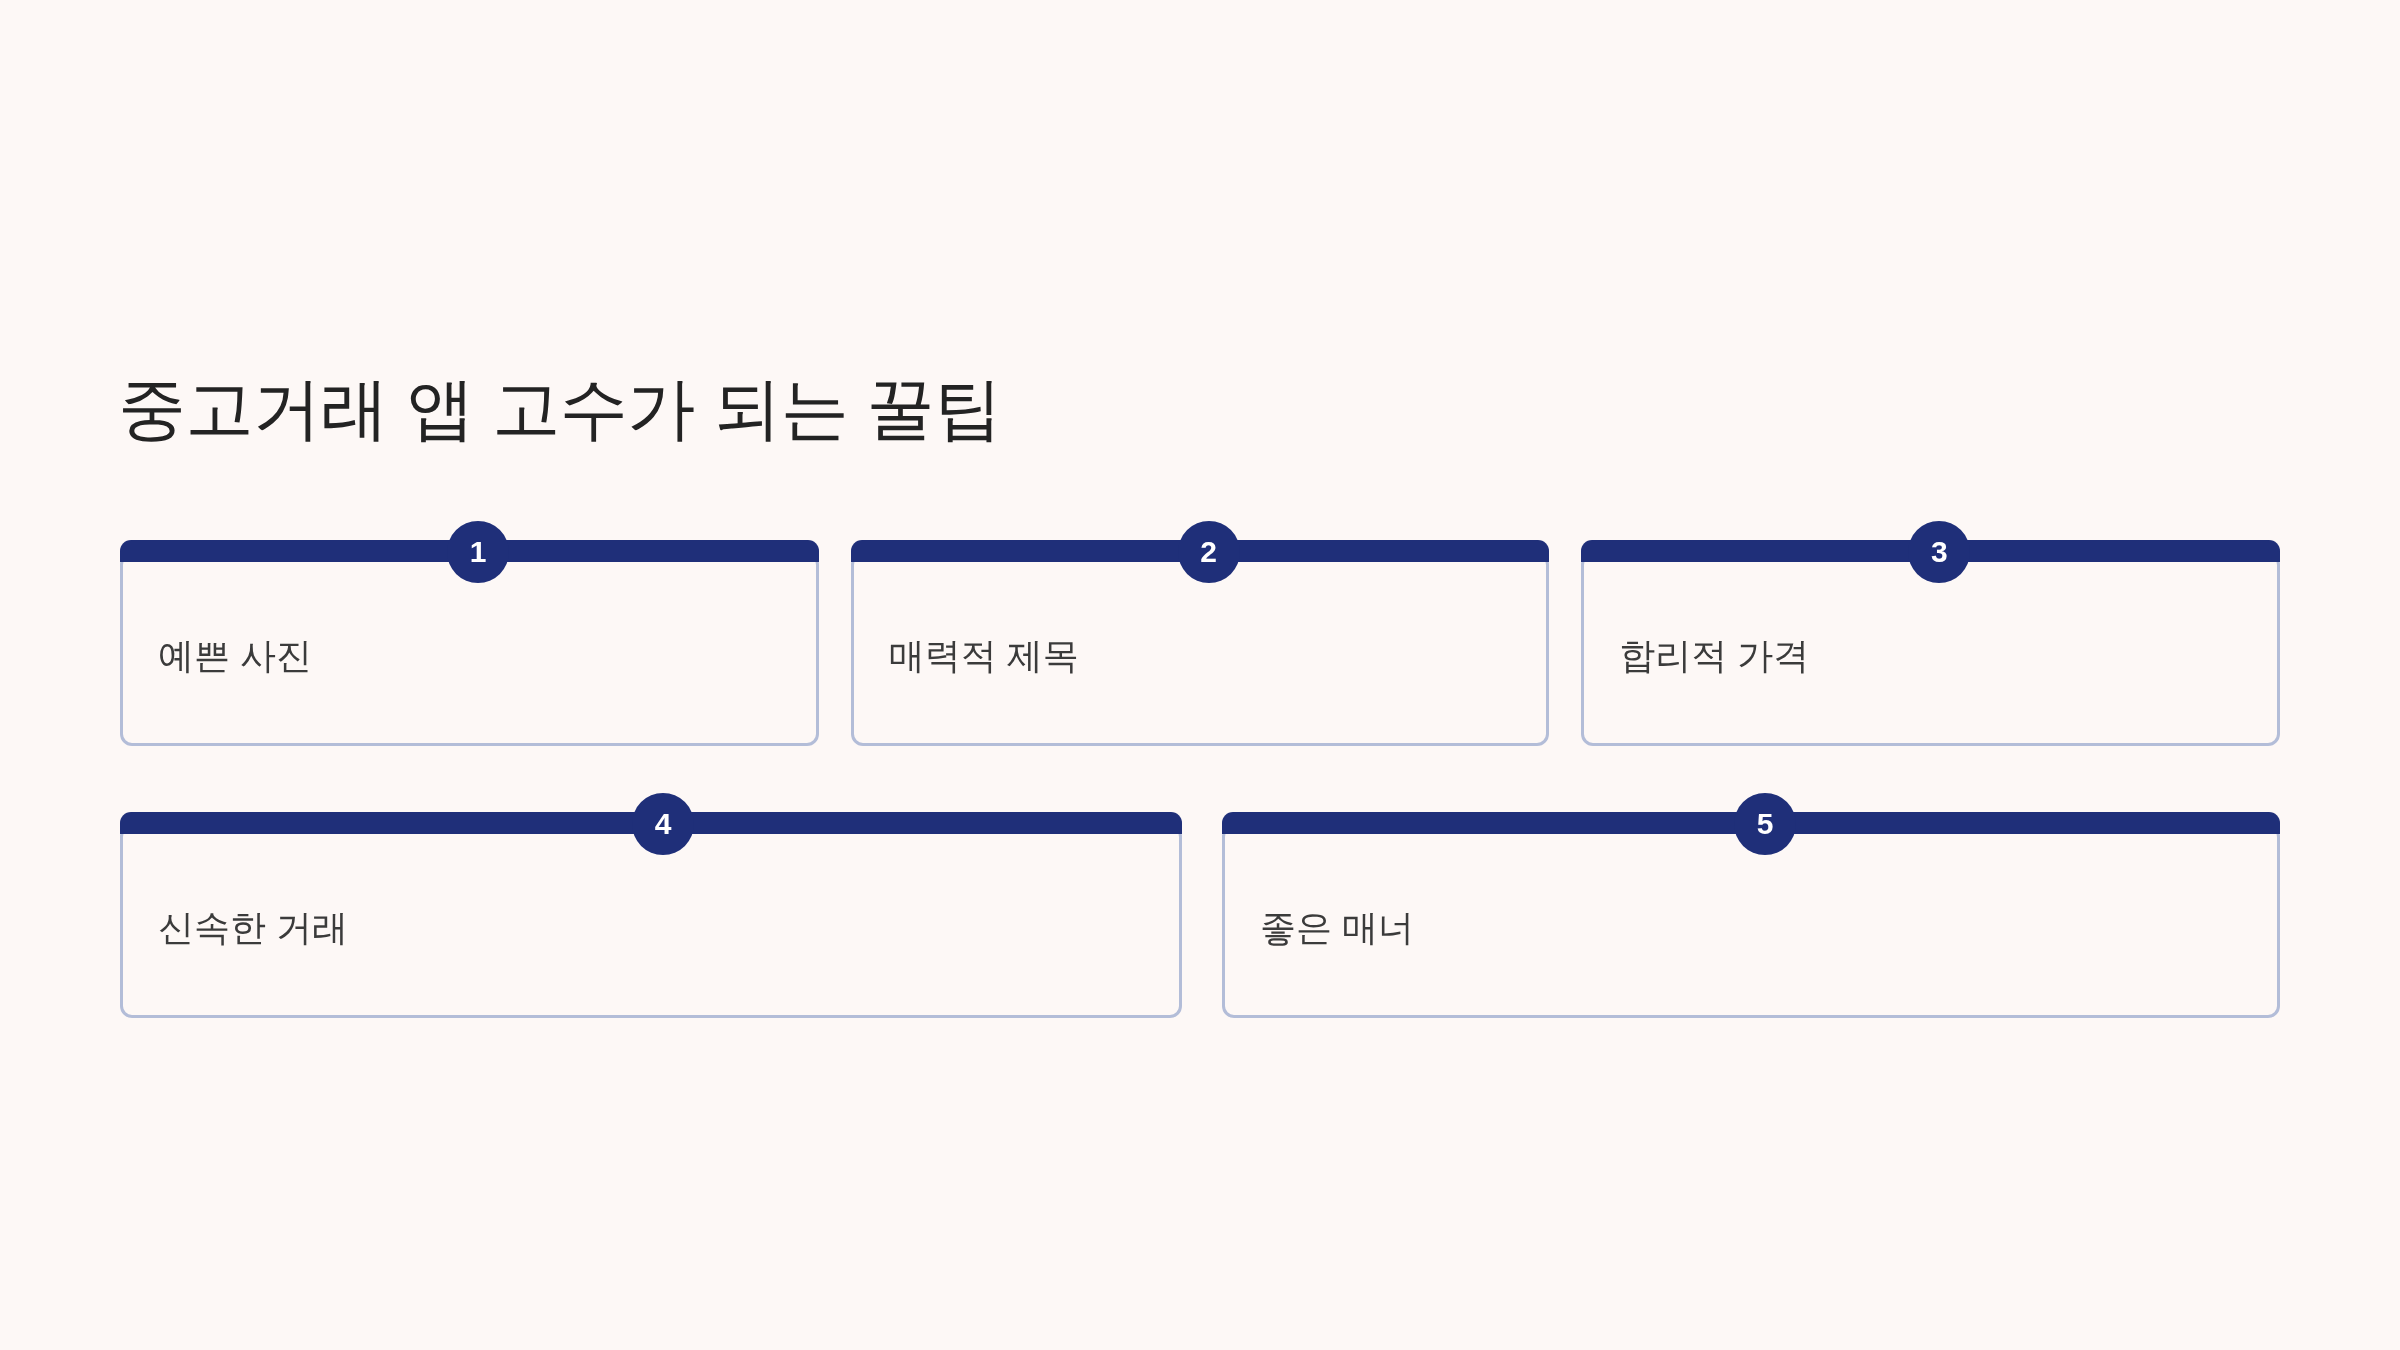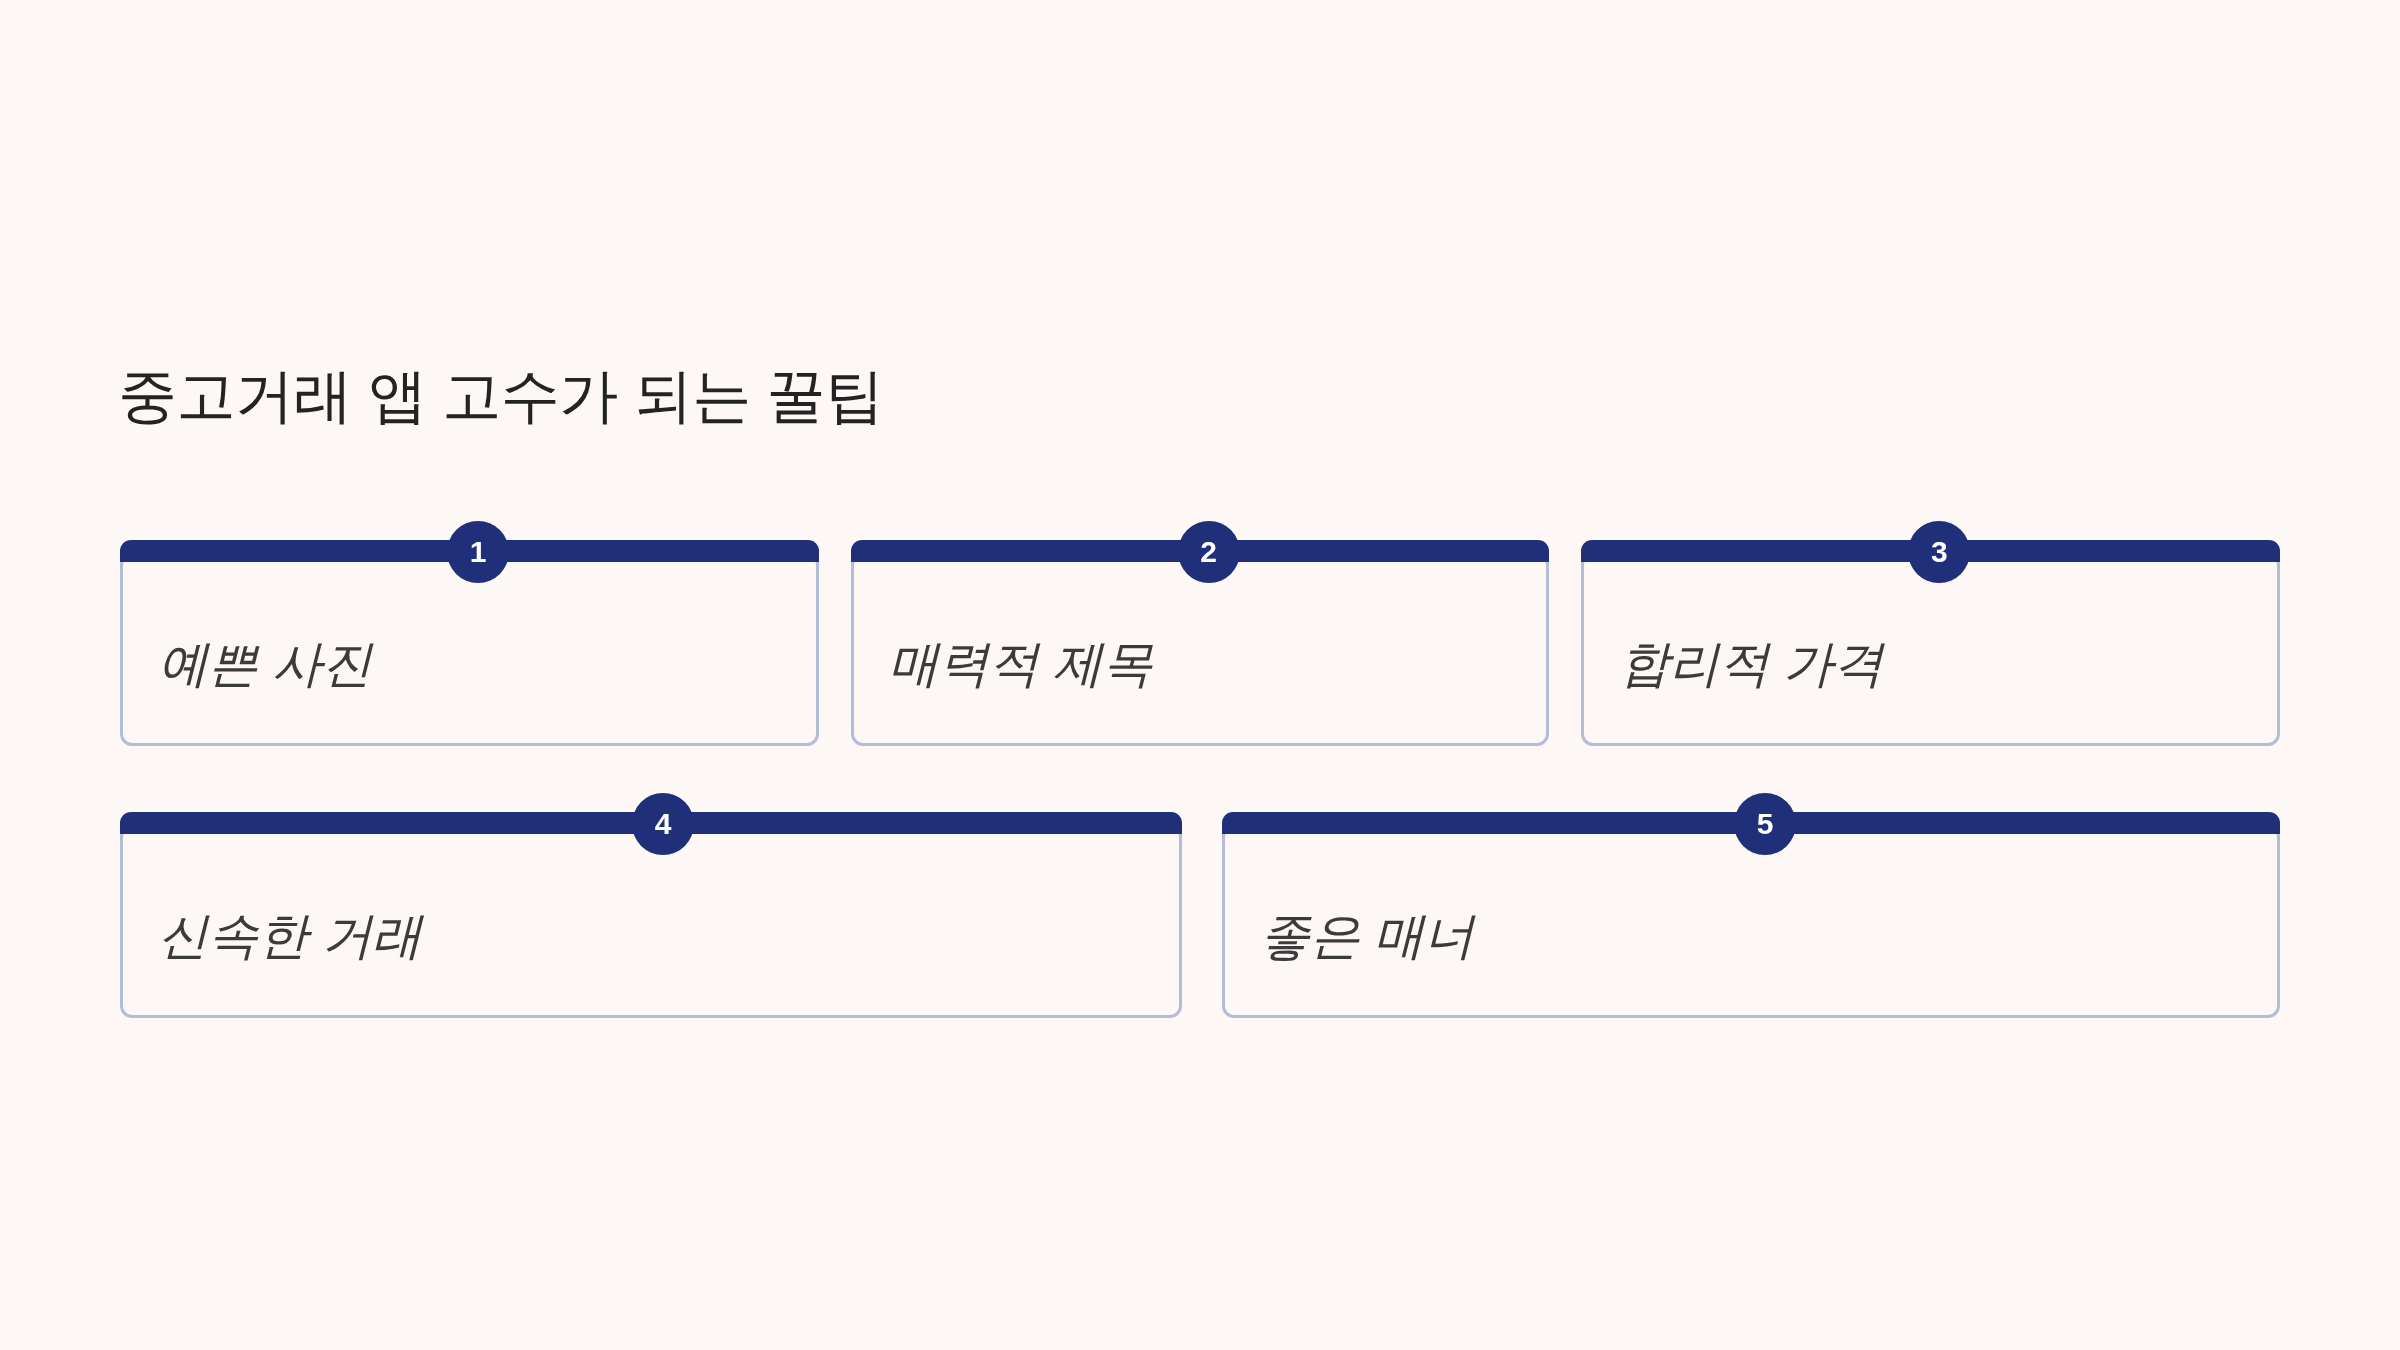--- a/index.html
+++ b/index.html
@@ -20,21 +20,21 @@
     width: 2400px;
     height: 1350px;
     background: #fdf8f6;
   }
 
   
   .page-title {
     position: absolute;
     left: 118px;
     top: 322px;
-    font-size: 59px;
+    font-size: 68px;
     font-weight: 500;
     line-height: 1.18;
     color: #232323;
     letter-spacing: -0.5px;
     white-space: nowrap;
   }
 
   
   .row {
     position: absolute;
@@ -82,26 +82,25 @@
     height: 22px;
     background: #1f2f79;
     border-radius: 11px 11px 0 0;
     z-index: 2;
   }
 
   .card-label {
     position: absolute;
     left: 38px;
     top: 94px;
-    font-size: 50px;
+    font-size: 36px;
     font-weight: 400;
     color: #3b3b3b;
     line-height: 1.2;
     white-space: nowrap;
-    font-style: italic;
   }
 
   .badge {
     position: absolute;
     top: -19px;
     width: 62px;
     height: 62px;
     border-radius: 50%;
     background: #1f2f79;
     color: #ffffff;

